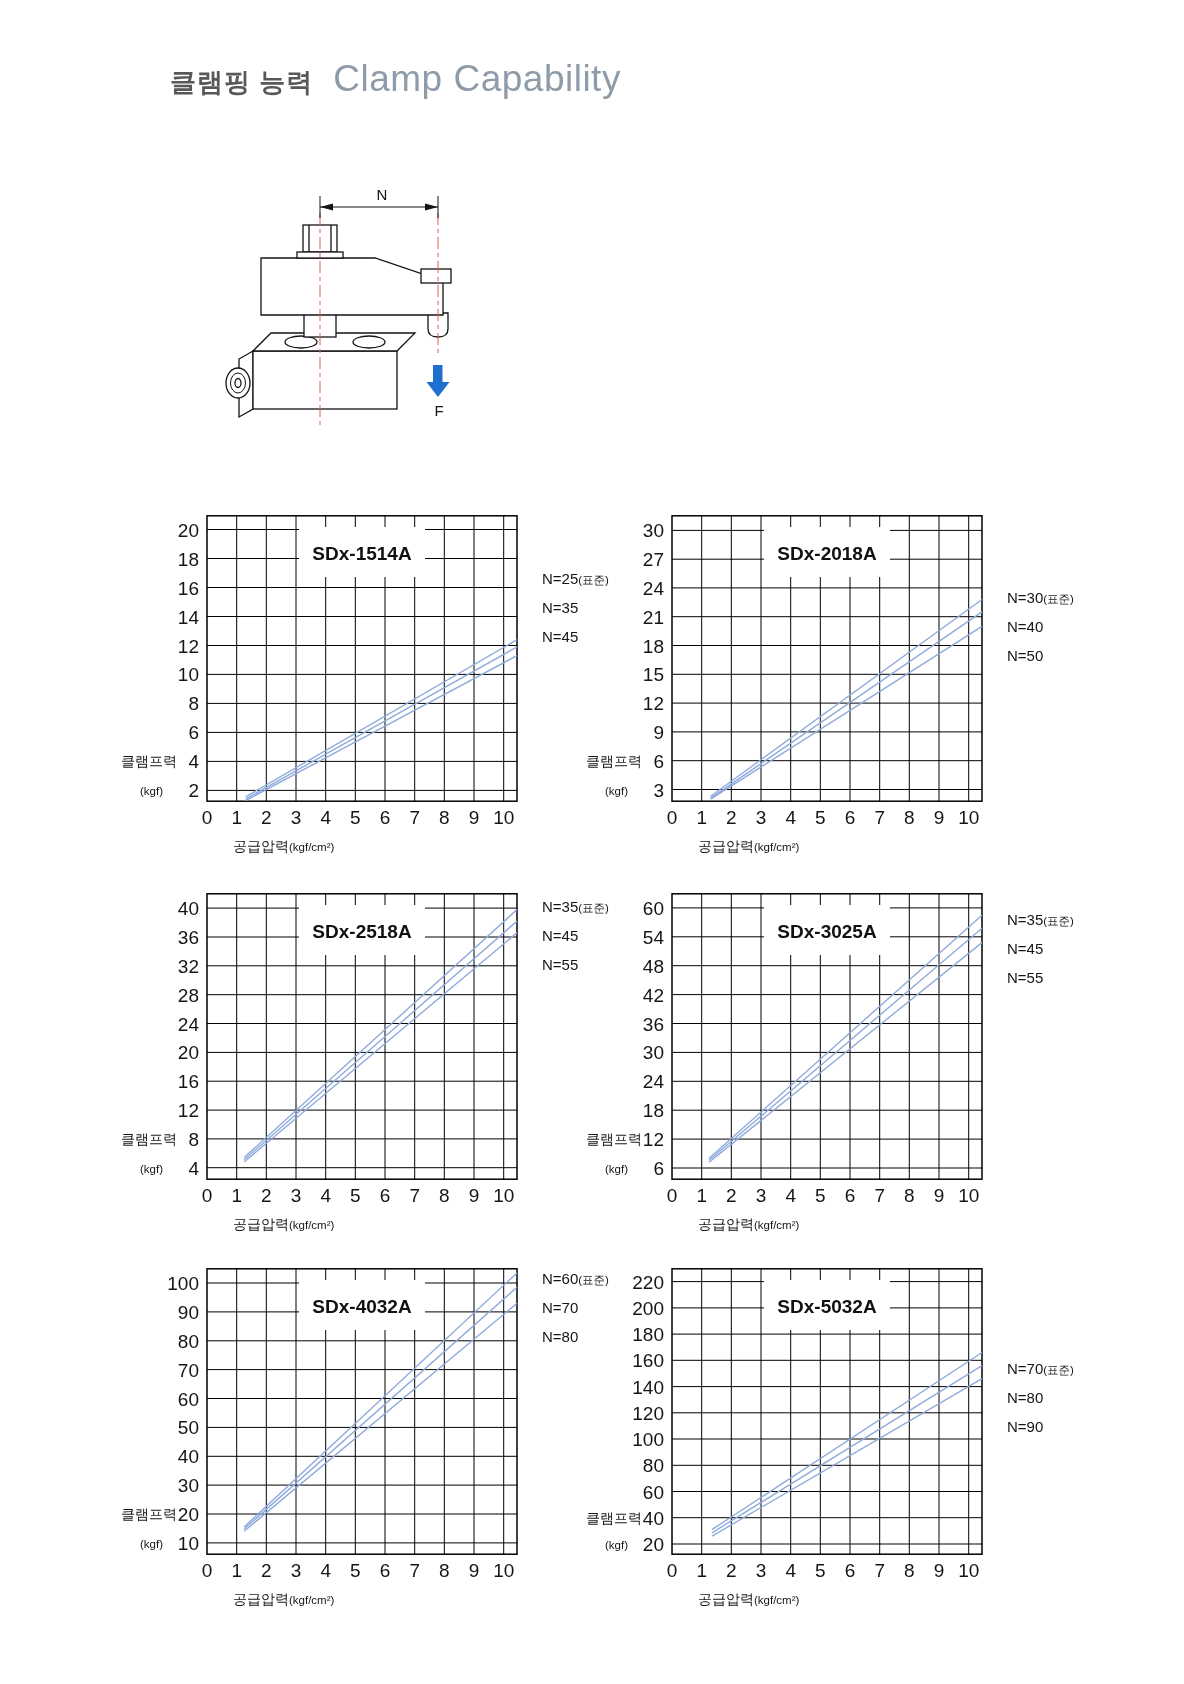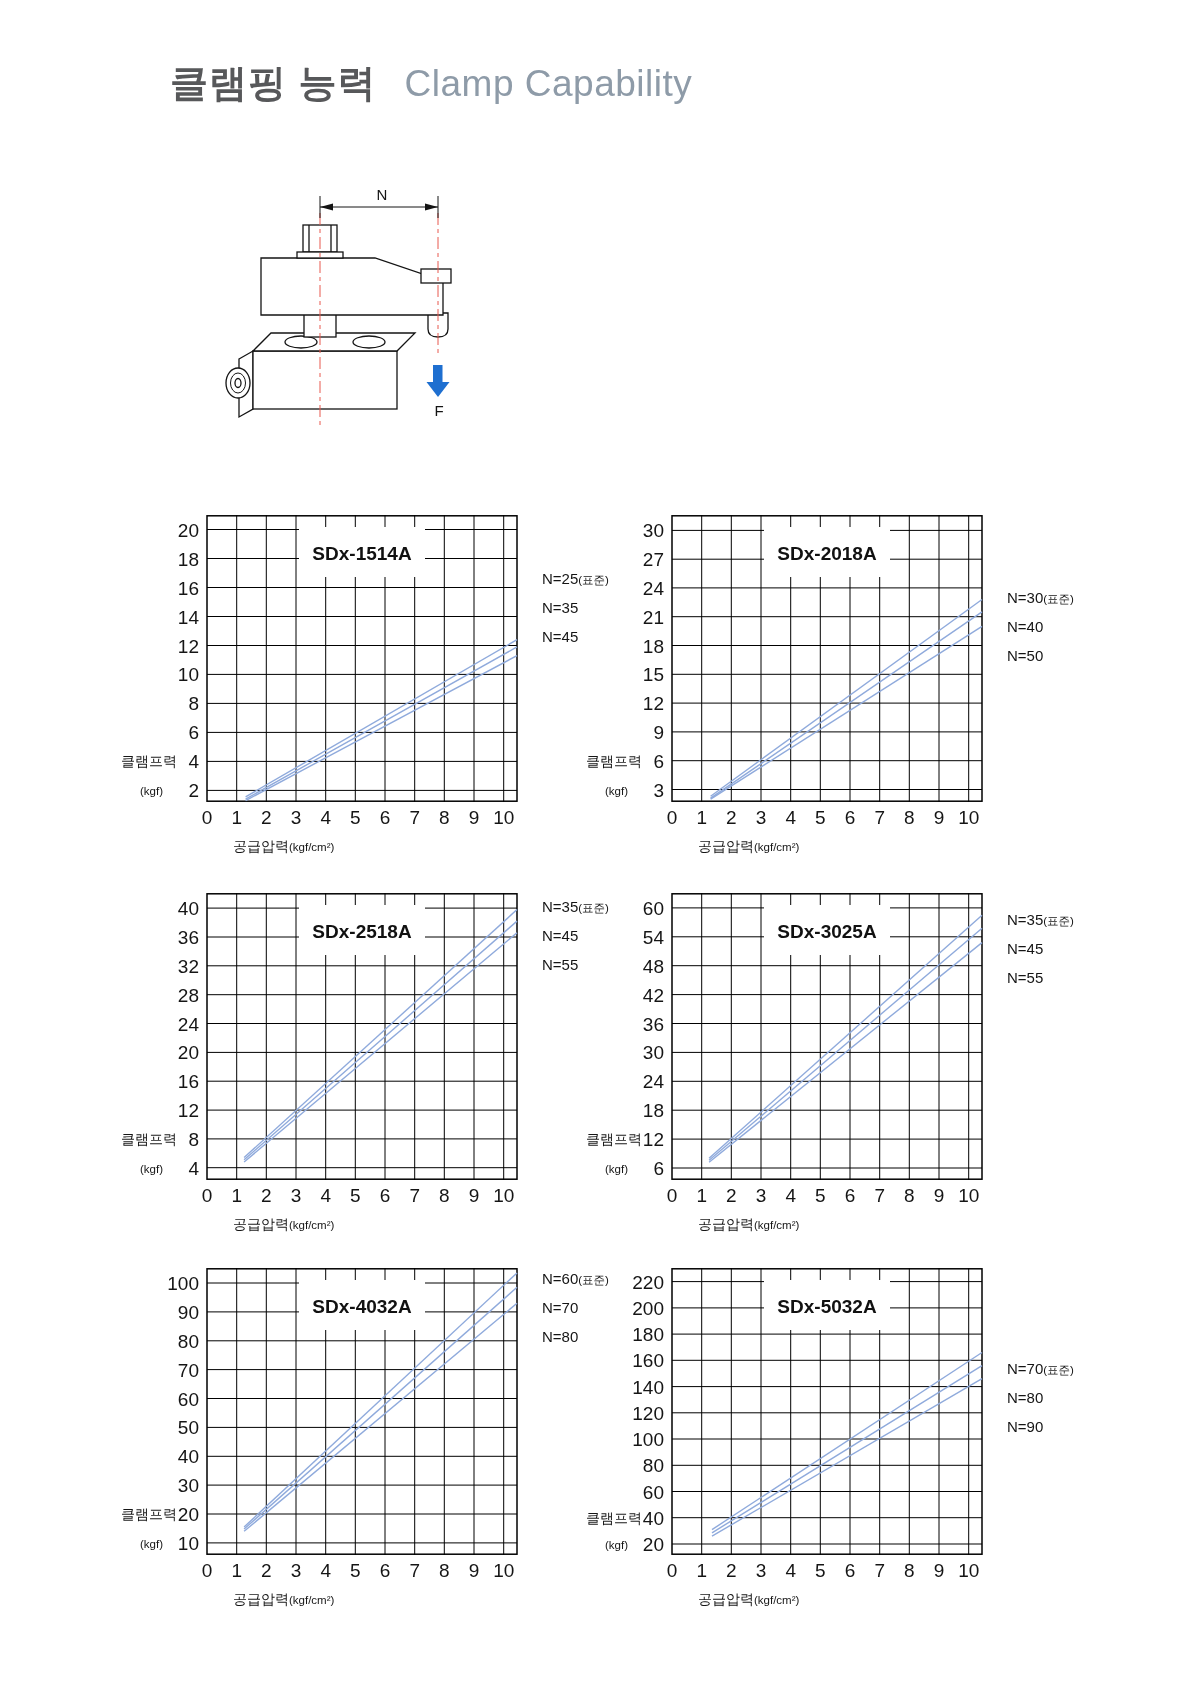--- a/index.html
+++ b/index.html
@@ -1,20 +1,20 @@
 <!DOCTYPE html>
 <html><head>
 <meta charset="utf-8">
 <style>
   html,body{margin:0;padding:0;background:#fff;}
   .page{position:relative;width:1184px;height:1684px;background:#fff;overflow:hidden;
         font-family:"Liberation Sans","DejaVu Sans",sans-serif;}
   .main-title{position:absolute;left:170px;top:58px;white-space:nowrap;}
-  .t-ko{font-size:38px;font-weight:700;color:#57585a;letter-spacing:1px;}
-  .t-en{font-size:37px;font-weight:400;color:#8e9ba8;margin-left:28px;letter-spacing:0.5px;}
+  .t-ko{font-size:26px;font-weight:700;color:#57585a;letter-spacing:1px;}
+  .t-en{font-size:37px;font-weight:400;color:#8e9ba8;margin-left:20px;letter-spacing:0.5px;}
   .chart-svg{position:absolute;}
   .diagram-svg{position:absolute;left:205px;top:183px;}
   
   .gl{stroke:#000;stroke-width:1;}
   .bd{stroke:#000;stroke-width:1.5;fill:none;}
   .sl{fill:none;stroke-width:1.4;}
   .ct{font-size:19px;font-weight:700;fill:#111;}
   .tk{font-size:19px;fill:#151515;}
   .al{font-size:14px;fill:#151515;}
   .au{font-size:11.5px;fill:#151515;}

